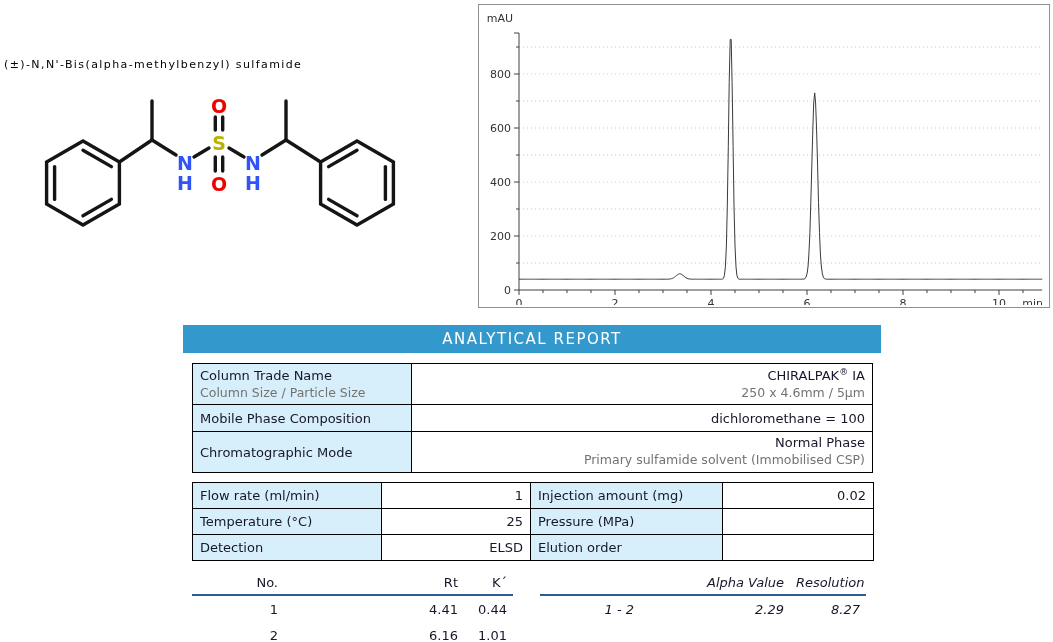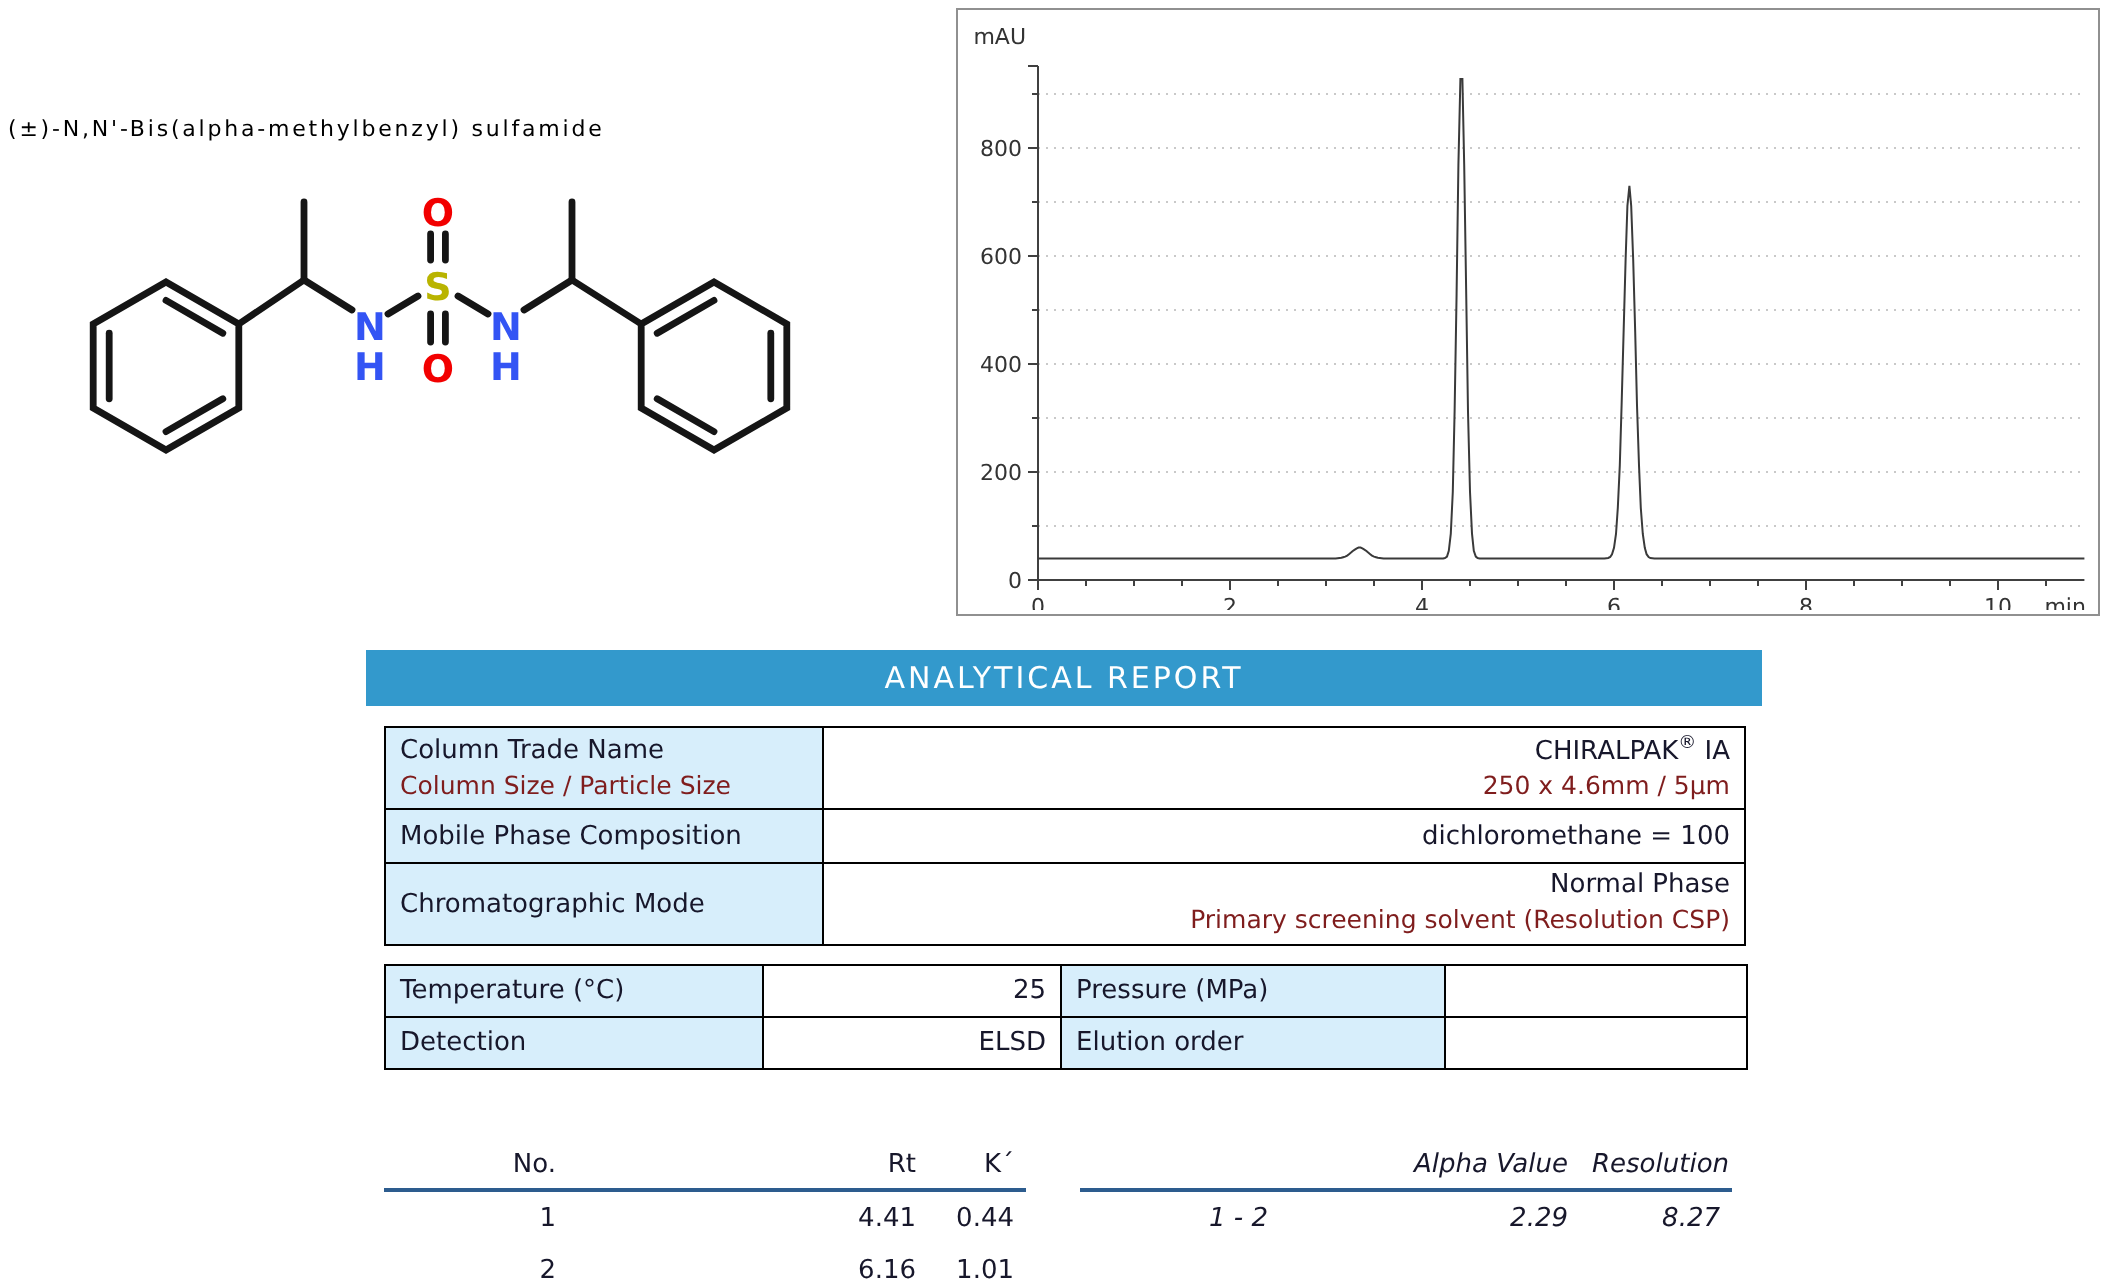--- a/index.html
+++ b/index.html
@@ -22,21 +22,21 @@
   .tick{font-family:"DejaVu Sans",sans-serif;font-size:11px;fill:#333;}
 
   
   .report-header{position:absolute;left:183px;top:325px;width:698px;height:28px;background:#3399cc;
                  color:#fff;font-size:15px;letter-spacing:1.5px;display:flex;align-items:center;justify-content:center;}
 
   table{border-collapse:collapse;table-layout:fixed;font-size:13px;color:#17172b;}
   .grid-table td{border:1px solid #000;padding:3px 7px;vertical-align:middle;background:#fff;}
   .label-cell{background:#d7eefb !important;}
   .value-cell{text-align:right;}
-  .subtext{color:#7f1d1d;font-size:12.5px;line-height:1.3;}
+  .subtext{color:#737373;font-size:12.5px;line-height:1.3;}
   .mainline{line-height:1.3;}
   sup{font-size:9px;}
 
   .info-table{position:absolute;left:192px;top:363px;width:681px;}
   .info-table td{height:20px;}
   .cond-table{position:absolute;left:192px;top:482px;width:681px;}
   .cond-table td{height:19px;}
 
   .results-left{position:absolute;left:192px;top:570px;width:321px;}
   .results-right{position:absolute;left:540px;top:570px;width:326px;font-style:italic;}
@@ -171,34 +171,40 @@
       </td>
     </tr>
     <tr>
       <td class="label-cell">Mobile Phase Composition</td>
       <td class="value-cell">dichloromethane = 100</td>
     </tr>
     <tr>
       <td class="label-cell">Chromatographic Mode</td>
       <td class="value-cell">
         <div class="mainline">Normal Phase</div>
-        <div class="subtext">Primary screening solvent (Resolution CSP)</div>
+        <div class="subtext">Primary sulfamide solvent (Immobilised CSP)</div>
       </td>
     </tr>
   </tbody>
     </table>
 
   <table class="grid-table cond-table">
     <colgroup>
         <col style="width:189px">
         <col style="width:149px">
         <col style="width:192px">
         <col style="width:151px">
       </colgroup>
     <tbody>
+        <tr>
+      <td class="label-cell">Flow rate (ml/min)</td>
+      <td class="value-cell">1</td>
+      <td class="label-cell">Injection amount (mg)</td>
+      <td class="value-cell">0.02</td>
+    </tr>
     <tr>
       <td class="label-cell">Temperature (°C)</td>
       <td class="value-cell">25</td>
       <td class="label-cell">Pressure (MPa)</td>
       <td class="value-cell"></td>
     </tr>
     <tr>
       <td class="label-cell">Detection</td>
       <td class="value-cell">ELSD</td>
       <td class="label-cell">Elution order</td>

